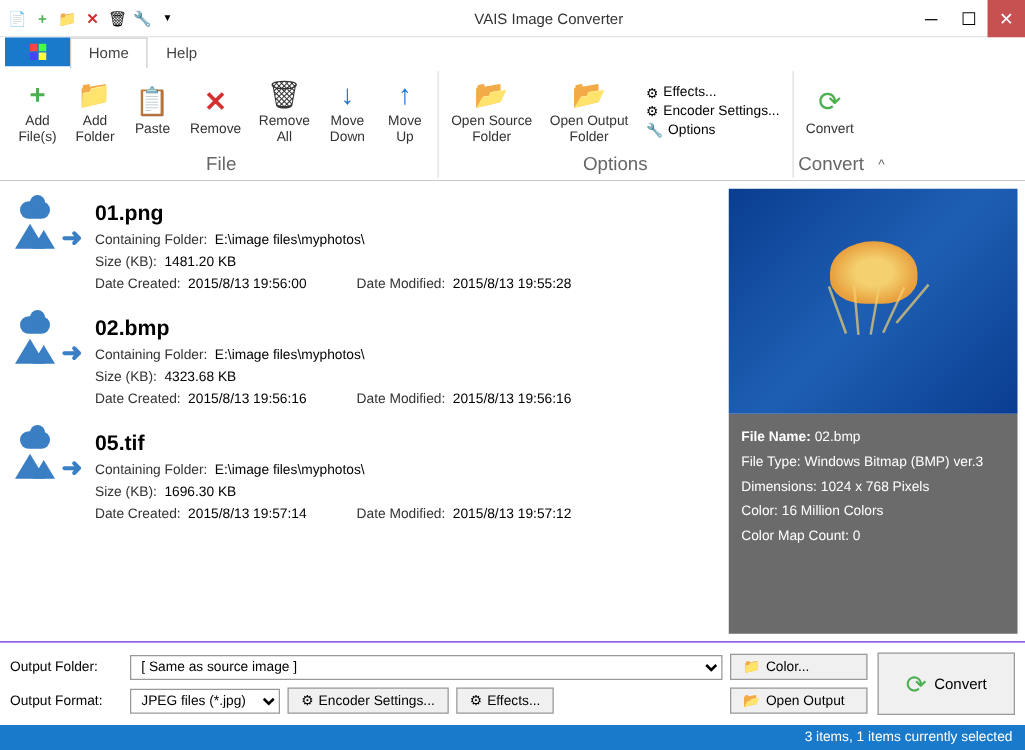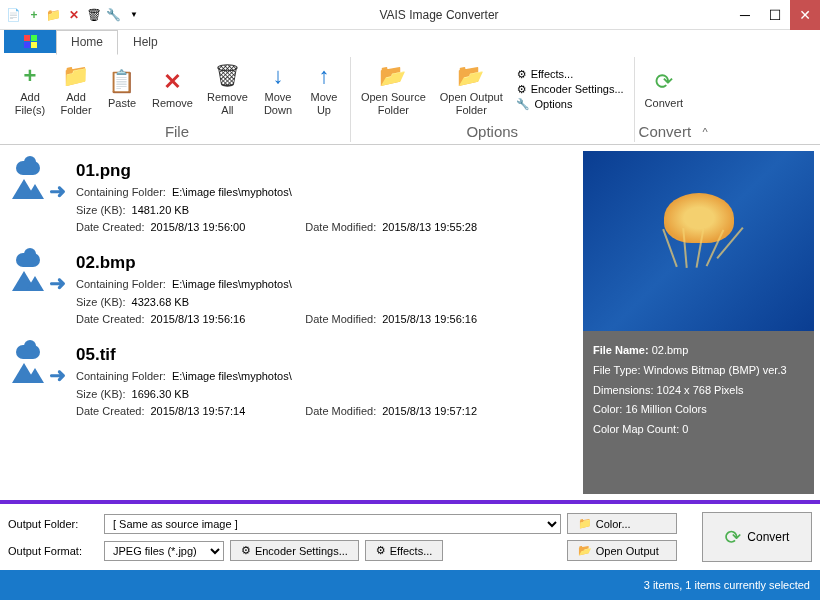--- a/index.html
+++ b/index.html
@@ -32,41 +32,41 @@
 .cloud{width:24px;height:14px;background:#3a7fc4;border-radius:8px;position:absolute;top:4px;left:6px}
 .cloud:before{content:"";position:absolute;width:12px;height:12px;background:#3a7fc4;border-radius:50%;top:-5px;left:8px}
 .mtn{position:absolute;bottom:6px;left:2px;width:0;height:0;border-left:12px solid transparent;border-right:12px solid transparent;border-bottom:20px solid #3a7fc4}
 .mtn2{position:absolute;bottom:6px;left:16px;width:0;height:0;border-left:9px solid transparent;border-right:9px solid transparent;border-bottom:15px solid #3a7fc4}
 .arr{position:absolute;bottom:2px;right:0;color:#3a7fc4;font-size:20px;font-weight:bold}
 .filedet{flex:1;font-size:11px;line-height:1.6}
 .filedet .fn{font-weight:bold;font-size:17px}
 .filedet .row{display:flex}
 .filedet .k{color:#333}
 .filedet .v{margin-left:6px}
-.filedet .dm{margin-left:60px}
+.filedet .dm{margin-left:40px}
 .preview{width:231px;display:flex;flex-direction:column}
 .pimg{height:180px;background:linear-gradient(135deg,#0a3d91 0%,#1e5fb3 50%,#0a3d91 100%);position:relative;overflow:hidden}
 .jelly{position:absolute;top:40%;left:50%;transform:translate(-50%,-50%);width:120px;height:80px}
 .jbody{width:70px;height:50px;background:radial-gradient(ellipse,#f4d06f 30%,#e8a03d 70%);border-radius:50% 50% 40% 40%;position:absolute;top:10px;left:25px}
 .jt{position:absolute;width:2px;height:40px;background:#f4d06f;opacity:.7}
 .jt1{top:45px;left:30px;transform:rotate(-20deg)}
 .jt2{top:45px;left:45px;transform:rotate(-5deg)}
 .jt3{top:45px;left:60px;transform:rotate(10deg)}
 .jt4{top:45px;left:75px;transform:rotate(25deg)}
 .jt5{top:40px;left:90px;transform:rotate(40deg)}
 .pinfo{flex:1;background:#6b6b6b;color:#fff;padding:10px;font-size:11px;line-height:1.8}
 .pinfo .row{display:flex}
-.bottom{border-top:4px solid #6d28d9;padding:8px;display:flex;gap:25px;align-items:center;font-size:11px}
+.bottom{border-top:1px solid #6d28d9;padding:8px;display:flex;gap:8px;align-items:center;font-size:11px}
 .bcol{display:flex;flex-direction:column;gap:6px;flex:1}
 .brow{display:flex;align-items:center;gap:6px}
 .brow label{width:90px}
 .sel{border:1px solid #999;padding:2px 4px;background:#fff;font-size:11px}
 .btn{border:1px solid #999;background:#f0f0f0;padding:3px 10px;font-size:11px;display:flex;align-items:center;gap:4px}
 .convertbtn{width:110px;height:50px;border:1px solid #999;background:#f0f0f0;display:flex;align-items:center;justify-content:center;gap:6px;font-size:12px}
-.status{height:30px;background:#1979ca;color:#fff;font-size:11px;display:flex;align-items:center;justify-content:flex-end;padding:0 10px}
+.status{height:20px;background:#1979ca;color:#fff;font-size:11px;display:flex;align-items:center;justify-content:flex-end;padding:0 10px}
 .greenplus{color:#4caf50;font-weight:bold}
 .redx{color:#d32f2f;font-weight:bold}
 .bluearrow{color:#1976d2;font-weight:bold}
 .folder{color:#d4a844}
 </style>
 </head>
 <body>
 
 <div class="titlebar">
   <div class="qat">

